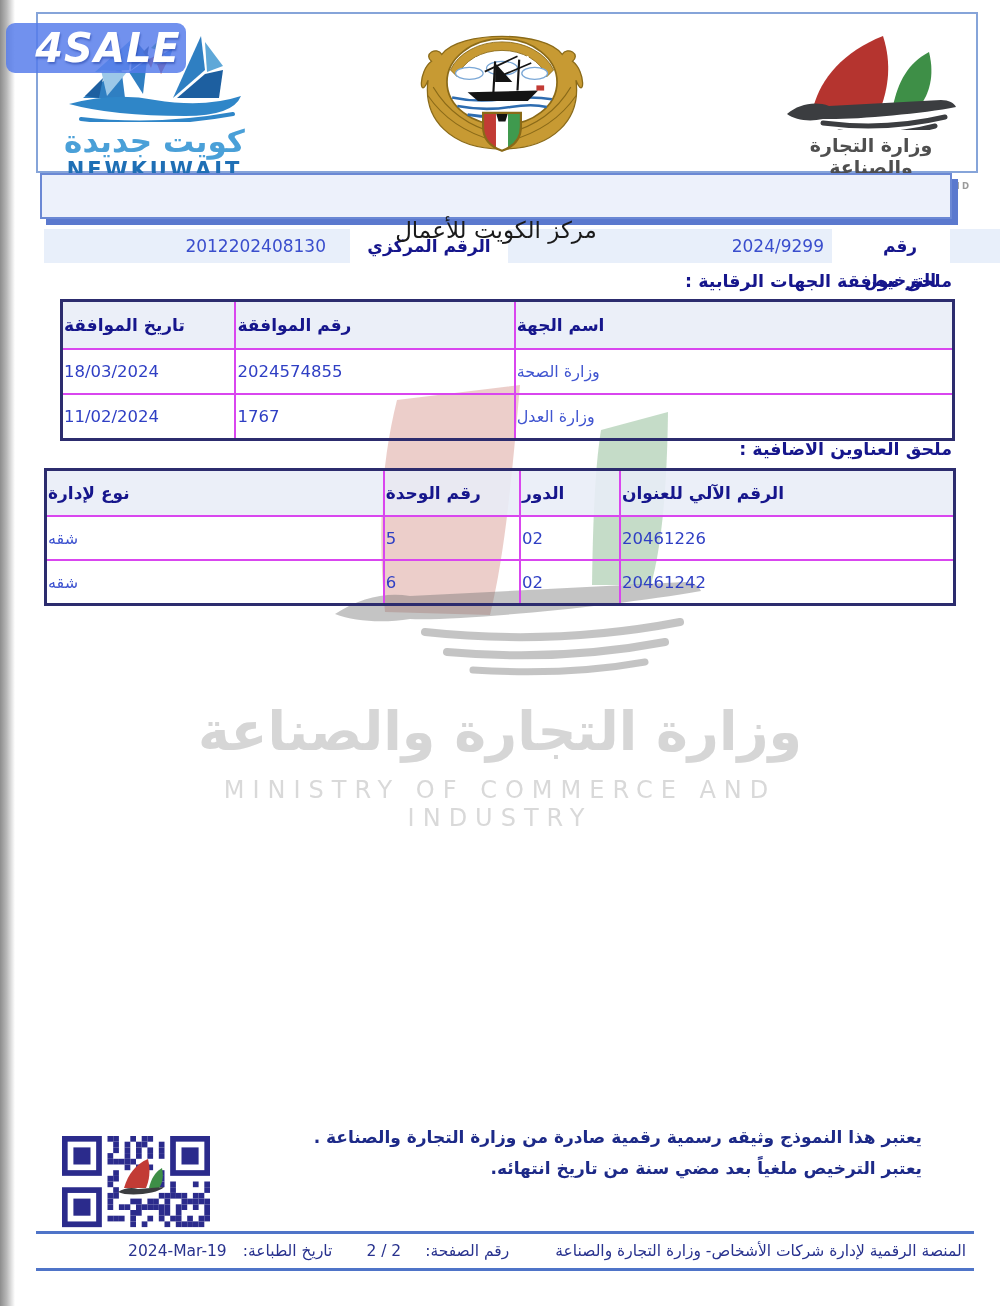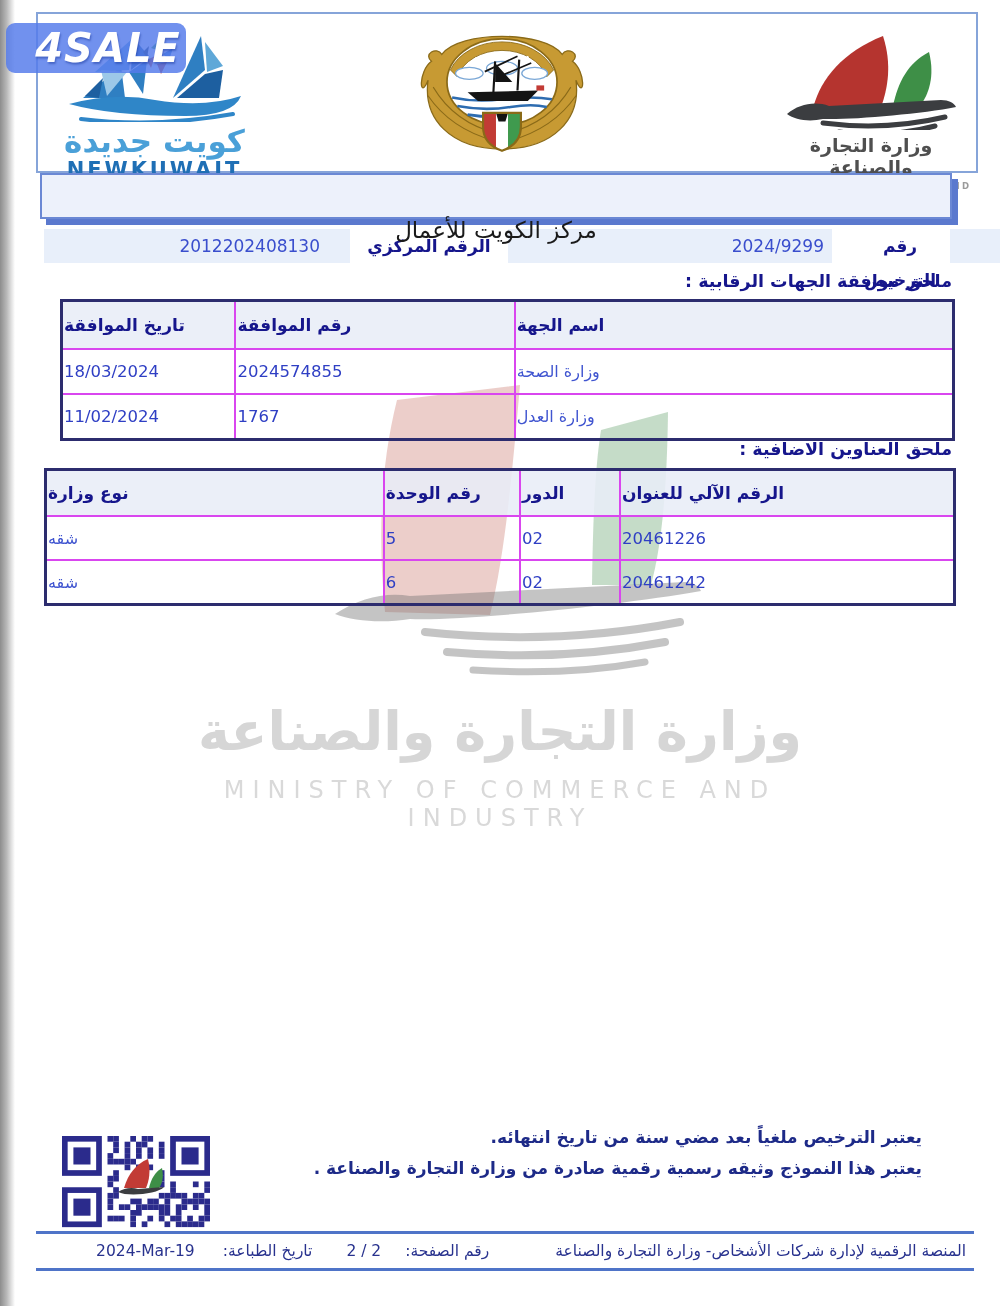--- a/index.html
+++ b/index.html
@@ -62,24 +62,24 @@
 
   
   #notes{right:78px;top:1122px;text-align:right;direction:rtl;color:#1d2a88;
     font-weight:600;font-size:17px;line-height:1.85;}
   #qr{left:62px;top:1136px;width:148px;height:94px;}
 
   
   #footer-bar{left:36px;top:1231px;width:938px;height:40px;border-top:3px solid #4f74c8;
     border-bottom:3px solid #4f74c8;direction:rtl;display:flex;align-items:center;
     color:#28328e;font-size:15.5px;padding:0 8px;box-sizing:border-box;background:#fff;z-index:2;}
-  #footer-bar .f-platform{margin-left:66px;}
+  #footer-bar .f-platform{margin-left:46px;}
   #footer-bar .f-pagelbl{margin-left:24px;}
   #footer-bar .f-pageval{margin-left:34px;}
-  #footer-bar .f-printlbl{margin-left:28px;}
+  #footer-bar .f-printlbl{margin-left:16px;}
 </style>
 </head>
 <body>
 
 <div id="left-edge" class="abs"></div>
 
 <div id="header-box" class="abs"></div>
 
 <div id="badge-4sale" class="abs">
   <span>4SALE</span>
@@ -170,21 +170,21 @@
 <div id="title-bar" class="abs">
   <div>مركز الكويت للأعمال</div>
 </div>
 
 <div class="abs field" style="left:950px;width:50px;"></div>
 <div class="abs lbl" style="left:850px;width:100px;">رقم الترخيص</div>
 <div class="abs field" style="left:508px;width:324px;text-align:right;padding-right:8px;box-sizing:border-box;">
   <span class="num">2024/9299</span>
 </div>
 <div class="abs lbl" style="left:356px;width:146px;">الرقم المركزي</div>
-<div class="abs field" style="left:44px;width:306px;text-align:right;padding-right:30px;box-sizing:border-box;">
+<div class="abs field" style="left:44px;width:306px;text-align:right;padding-right:24px;box-sizing:border-box;">
   <span class="num">2012202408130</span>
 </div>
 
 <svg id="wm-sail" class="abs" viewBox="0 0 400 340">
   <path d="M70,244 C62,160 67,92 82,32 L205,17 C198,95 191,182 175,247 Z" fill="rgba(188,80,66,0.28)"></path>
   <path d="M277,217 C278,150 280,100 286,62 L353,44 C352,120 347,176 336,217 Z" fill="rgba(80,150,88,0.33)"></path>
   <path d="M20,246 C45,230 70,224 95,228 L370,214 C378,214 384,218 386,223 C300,238 150,253 95,251 C70,255 40,254 20,246 Z" fill="rgba(115,115,115,0.42)"></path>
   <path d="M110,264 Q240,278 365,254" stroke="rgba(115,115,115,0.42)" stroke-width="8" fill="none" stroke-linecap="round"></path>
   <path d="M132,284 Q245,294 350,274" stroke="rgba(115,115,115,0.42)" stroke-width="8" fill="none" stroke-linecap="round"></path>
   <path d="M158,302 Q252,308 330,294" stroke="rgba(115,115,115,0.42)" stroke-width="7" fill="none" stroke-linecap="round"></path>
@@ -218,40 +218,40 @@
   </table>
 
 <div class="abs sec-heading" style="top:439px;">ملحق العناوين الاضافية :</div>
 
 <table id="table-addresses" class="abs">
   <tbody>
       <tr>
     <th style="width:36.8%;">الرقم الآلي للعنوان</th>
     <th style="width:11%;">الدور</th>
     <th style="width:15%;">رقم الوحدة</th>
-    <th style="width:37.2%;">نوع وزارة</th>
+    <th style="width:37.2%;">نوع لإدارة</th>
   </tr>
   <tr>
     <td><span class="num">20461226</span></td>
     <td><span class="num">02</span></td>
     <td><span class="num">5</span></td>
     <td class="name">شقه</td>
   </tr>
   <tr>
     <td><span class="num">20461242</span></td>
     <td><span class="num">02</span></td>
     <td><span class="num">6</span></td>
     <td class="name">شقه</td>
   </tr>
 </tbody>
   </table>
 
 <div id="notes" class="abs">
+  <div>يعتبر هذا النموذج وثيقه رسمية رقمية صادرة من وزارة التجارة والصناعة .</div>
   <div>يعتبر الترخيص ملغياً بعد مضي سنة من تاريخ انتهائه.</div>
-  <div>يعتبر هذا النموذج وثيقه رسمية رقمية صادرة من وزارة التجارة والصناعة .</div>
 </div>
 
 <svg id="qr" class="abs" viewBox="0 0 148 94">
     <rect x="45.5" y="0.0" width="5.7" height="5.7" fill="#2b2b8c"></rect>
     <rect x="45.5" y="17.1" width="5.7" height="5.7" fill="#2b2b8c"></rect>
     <rect x="45.5" y="22.8" width="5.7" height="5.7" fill="#2b2b8c"></rect>
     <rect x="45.5" y="39.8" width="5.7" height="5.7" fill="#2b2b8c"></rect>
     <rect x="45.5" y="45.5" width="5.7" height="5.7" fill="#2b2b8c"></rect>
     <rect x="45.5" y="56.9" width="5.7" height="5.7" fill="#2b2b8c"></rect>
     <rect x="45.5" y="62.6" width="5.7" height="5.7" fill="#2b2b8c"></rect>

